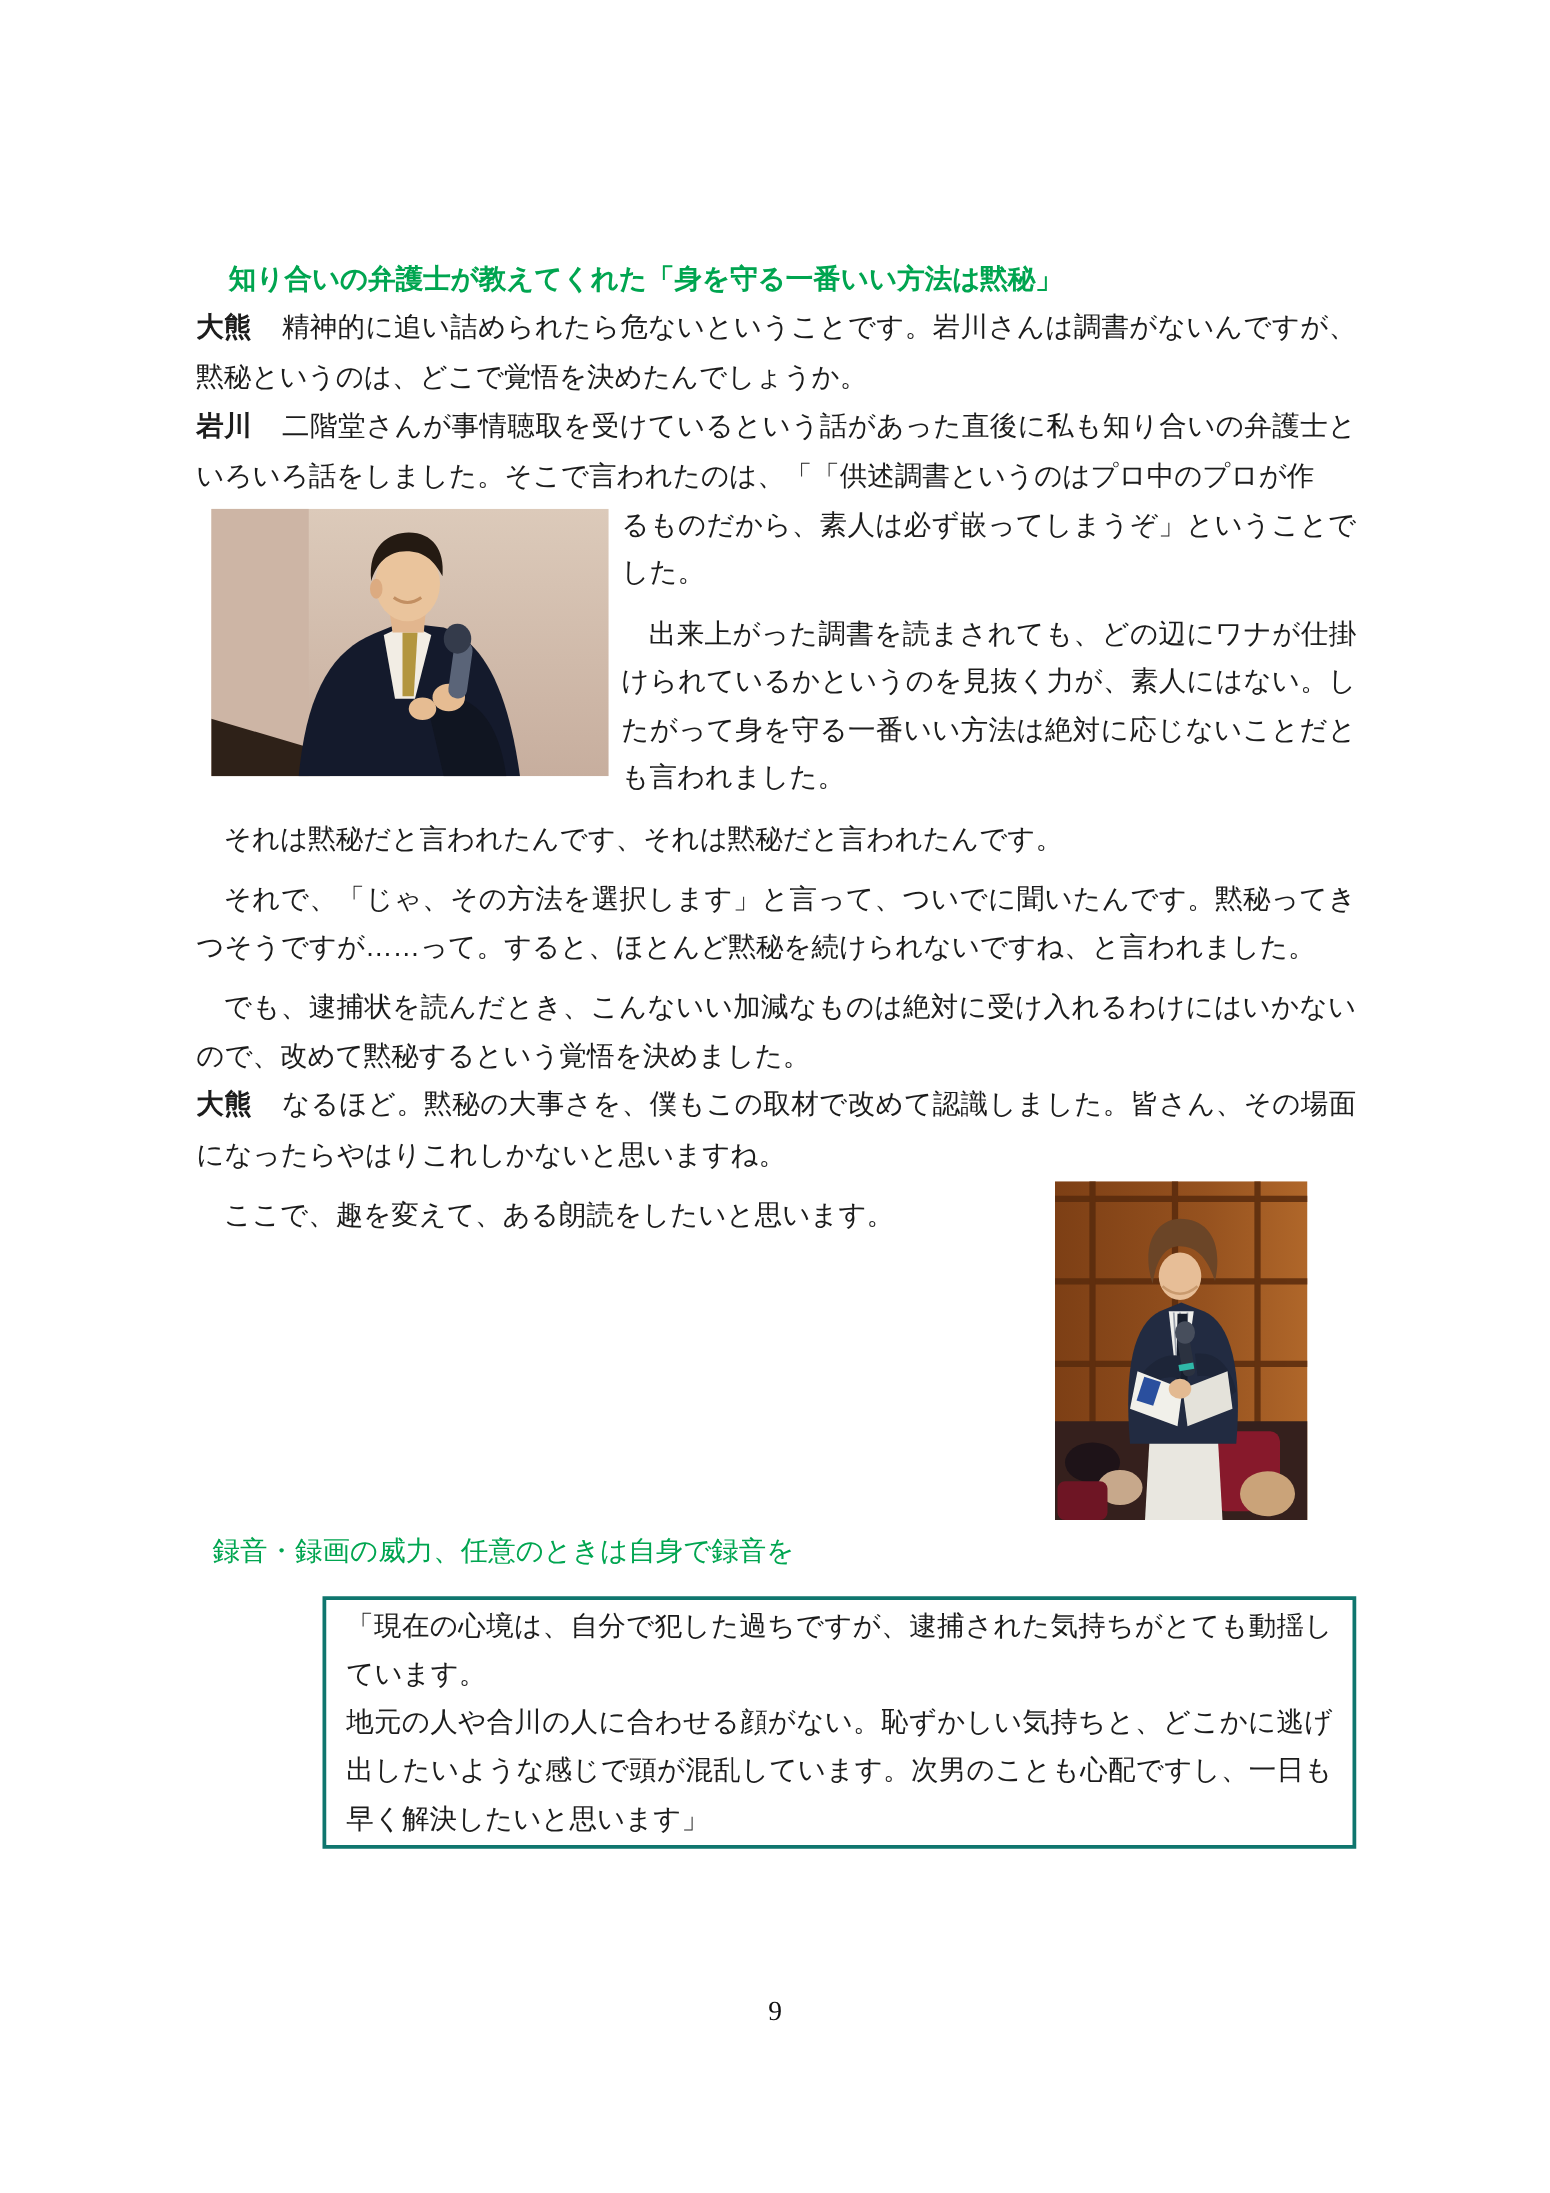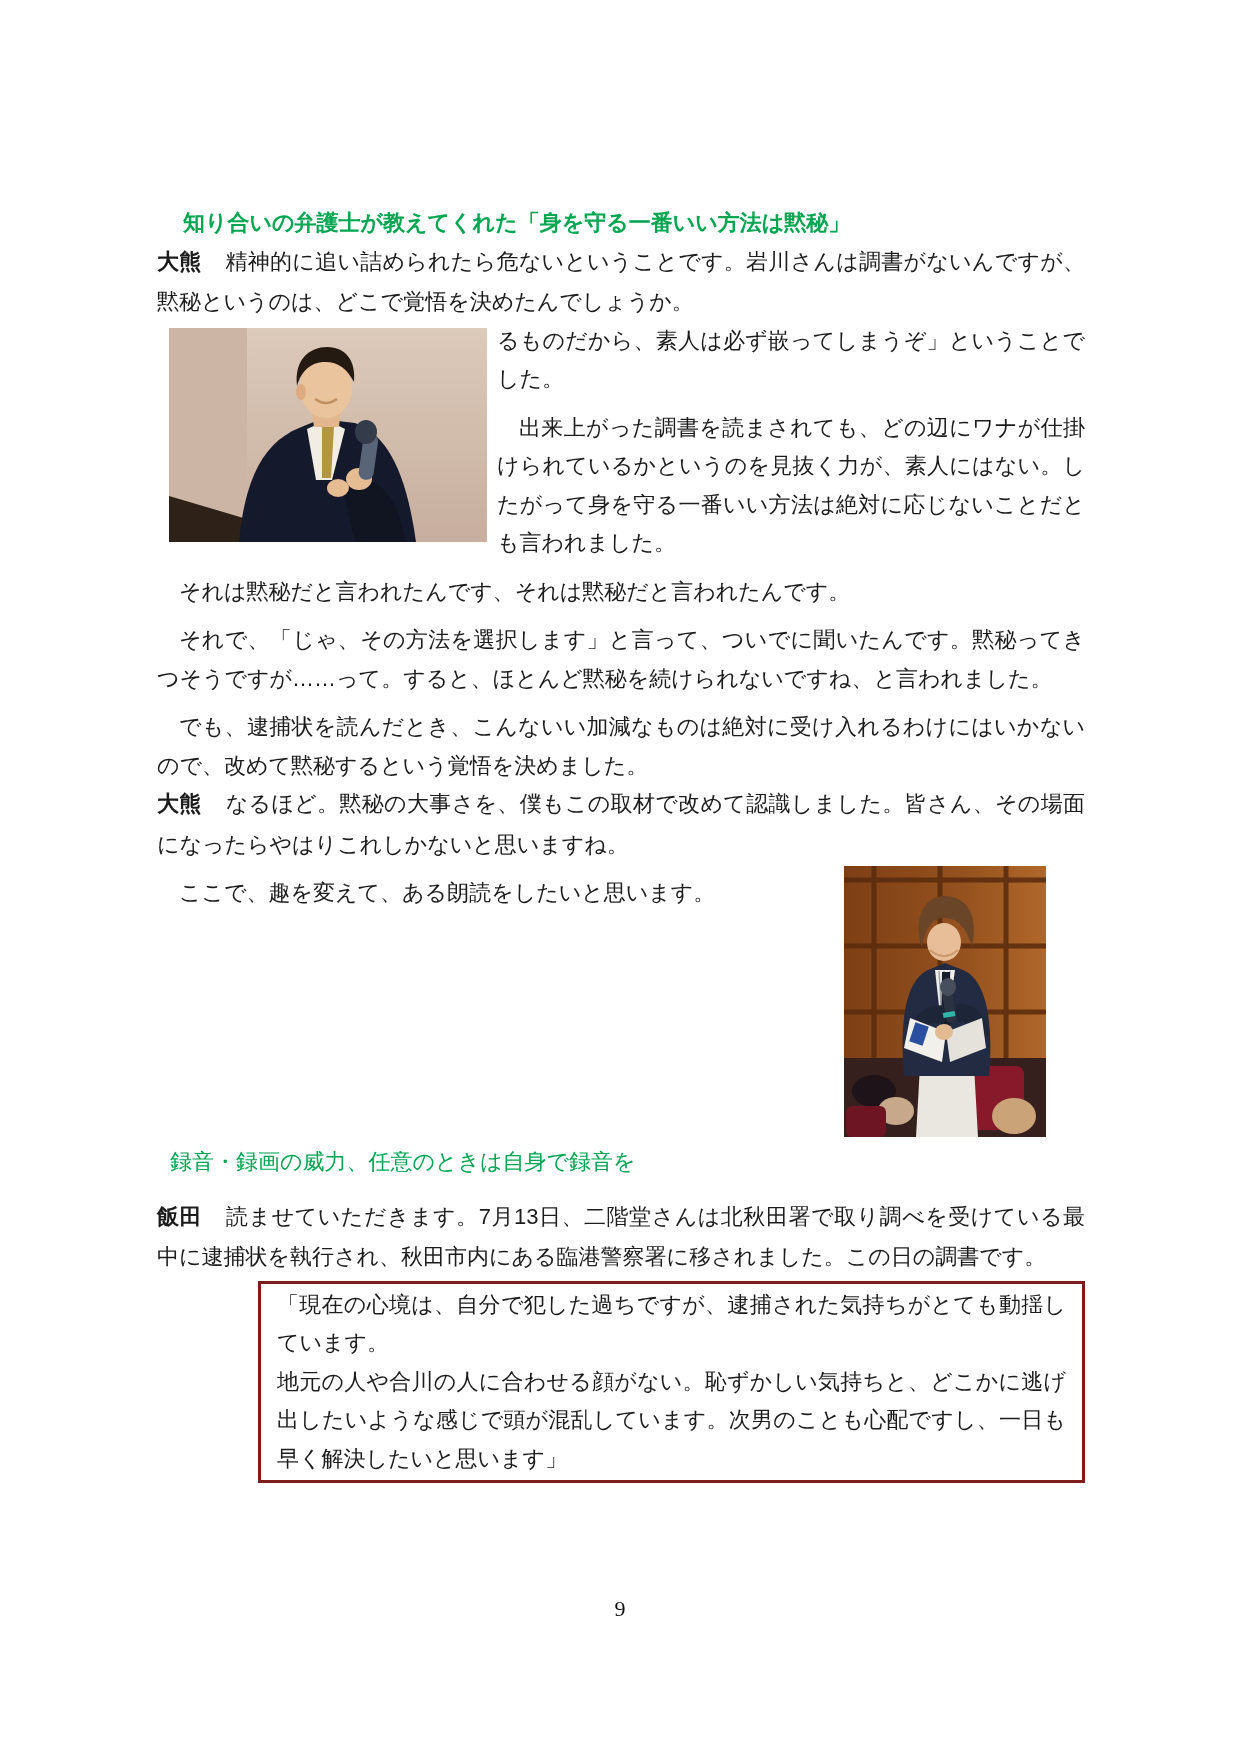--- a/index.html
+++ b/index.html
@@ -43,21 +43,21 @@
   .photo-right{
     float:right;
     width:202px;height:271px;
     margin:2px 39px 6px 14px;
   }
   .photo-left svg,.photo-right svg{display:block;width:100%;height:100%;}
   .quote-box{
     box-sizing:border-box;
     margin:4px 0 0 101px;
     width:827px;
-    border:3px solid #7f1d1d;
+    border:3px solid #0f766e;
     padding:2px 16px;
     clear:both;
   }
   .page-number{
     position:absolute;
     left:0;right:0;top:1596px;
     text-align:center;
     font-family:"Liberation Serif","DejaVu Serif",serif;
     font-size:22px;
     color:#111;
@@ -66,20 +66,21 @@
 </head>
 <body>
 
 <div class="page">
   <div class="content">
 
     <p class="heading">知り合いの弁護士が教えてくれた「身を守る一番いい方法は黙秘」</p>
 
     <p><span class="speaker">大熊</span><span>精神的に追い詰められたら危ないということです。岩川さんは調書がないんですが、黙秘というのは、どこで覚悟を決めたんでしょうか。</span></p>
 
+    <p><span class="speaker">岩川</span><span>二階堂さんが事情聴取を受けているという話があった直後に私も知り合いの弁護士といろいろ話をしました。そこで言われたのは、「「供述調書というのはプロ中のプロが作</span></p>
 
     <div class="photo-left">
       <svg viewBox="0 0 318 214" preserveAspectRatio="none">
         <defs>
           <linearGradient id="lpbg" x1="0" y1="0" x2="0" y2="1">
             <stop offset="0" stop-color="#dccaba"></stop>
             <stop offset="1" stop-color="#c7ae9e"></stop>
           </linearGradient>
         </defs>
         <rect width="318" height="214" fill="url(#lpbg)"></rect>
@@ -155,21 +156,20 @@
         <ellipse cx="100" cy="76" rx="17" ry="19" fill="#e7be97"></ellipse>
         <path d="M78,82 C68,50 82,30 100,30 C122,30 135,48 128,80 C122,62 114,52 100,52 C87,52 81,64 78,82 Z" fill="#6b4527"></path>
         <path d="M86,84 Q100,96 114,84" stroke="#c99a6e" stroke-width="2" fill="none"></path>
       </svg>
     </div>
 
     <p class="indent">ここで、趣を変えて、ある朗読をしたいと思います。</p>
 
     <p class="heading2">録音・録画の威力、任意のときは自身で録音を</p>
 
-    <p><span class="speaker">飯田</span><span>読ませていただきます。7月13日、二階堂さんは北秋田署で取り調べを受けている最中に逮捕状を執行され、秋田市内にある臨港警察署に移されました。この日の調書です。</span></p>
 
     <div class="quote-box">
       <p>「現在の心境は、自分で犯した過ちですが、逮捕された気持ちがとても動揺しています。</p>
       <p>地元の人や合川の人に合わせる顔がない。恥ずかしい気持ちと、どこかに逃げ出したいような感じで頭が混乱しています。次男のことも心配ですし、一日も早く解決したいと思います」</p>
     </div>
 
 
   </div>
 
   <div class="page-number">9</div>

